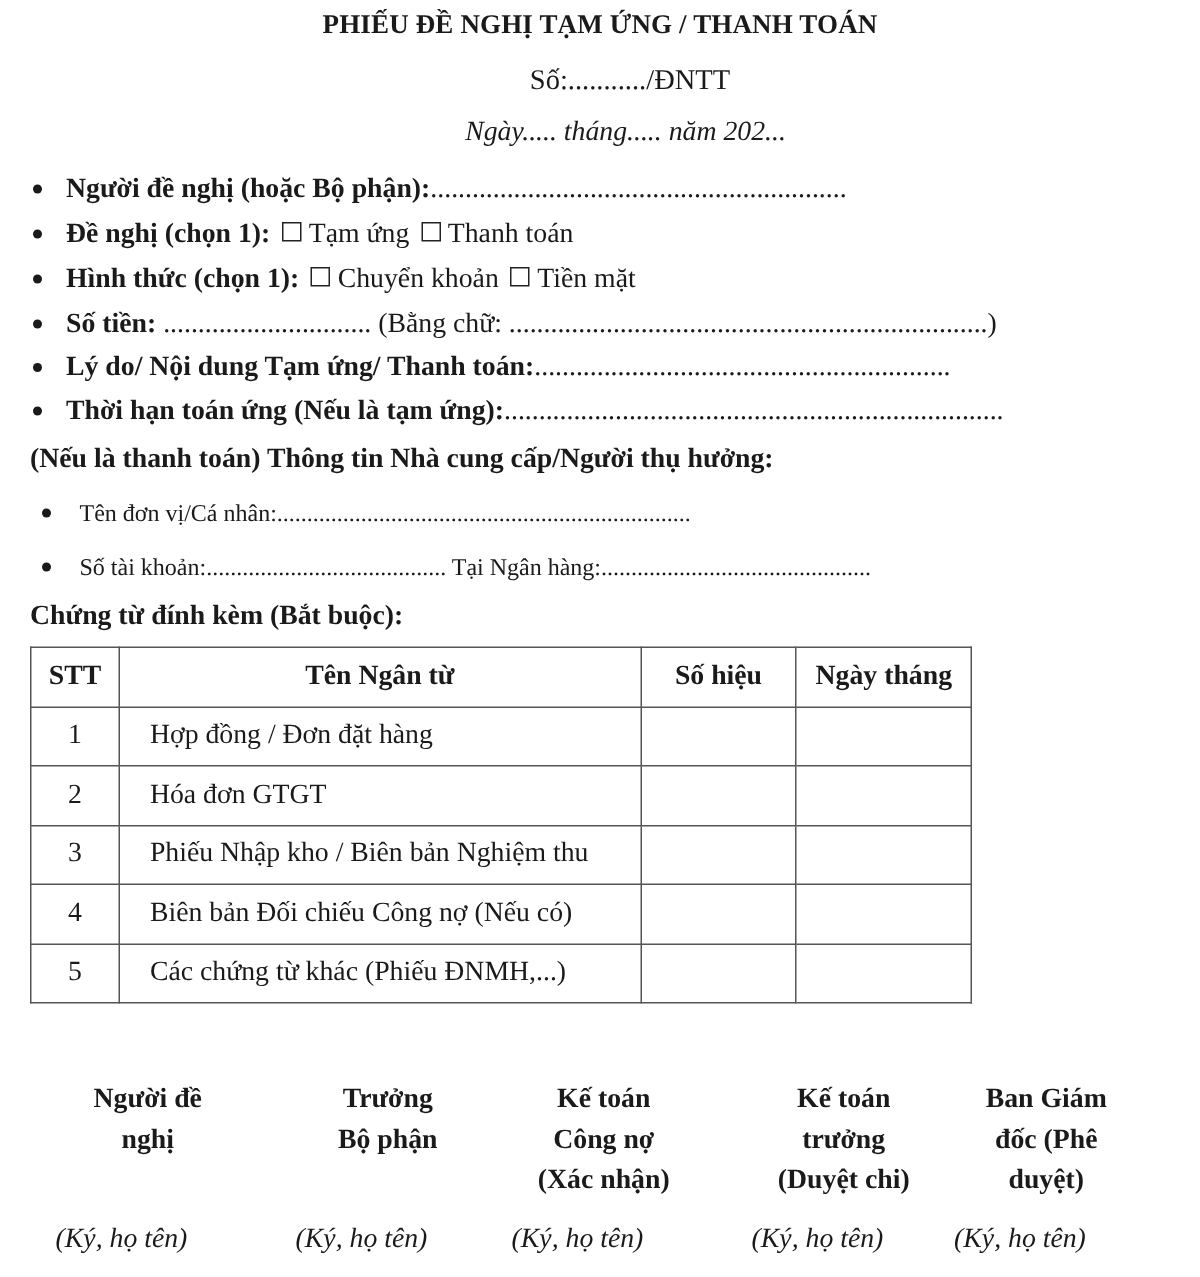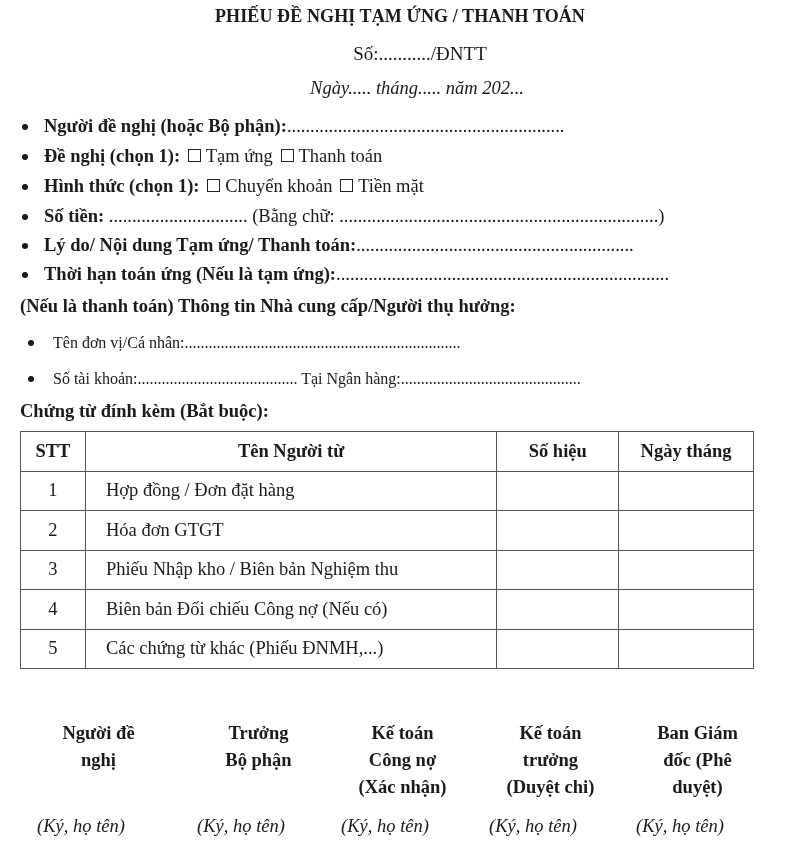--- a/index.html
+++ b/index.html
@@ -27,21 +27,21 @@
     vertical-align: baseline; margin: 0 5px 0 3px; position: relative; top: 0px;
   }
   .sub-bullet { left: 28px; font-size: 16px; height: 26px; line-height: 26px; }
   .sub-bullet .dot {
     display: inline-block; width: 6px; height: 6px; border-radius: 50%;
     background: #1a1a1a; vertical-align: middle; margin-right: 19px; position: relative; top: -1px;
   }
   .section-head { left: 20px; font-size: 18.5px; font-weight: bold; }
 
   table.docs {
-    position: absolute; left: 20px; top: 431px; width: 734px;
+    position: absolute; left: 20px; top: 431px; width: 628px;
     border-collapse: collapse; font-size: 18.5px;
   }
   table.docs th, table.docs td {
     border: 1.6px solid #555; height: 38.5px; padding: 0; vertical-align: middle;
   }
   table.docs th { font-weight: bold; text-align: center; }
   table.docs td.stt { text-align: center; }
   table.docs td.name { padding-left: 20px; text-align: left; }
 
   .sig-col {
@@ -100,21 +100,21 @@
 <table class="docs">
   <colgroup>
     <col style="width:65px">
       <col style="width:412px">
       <col style="width:122px">
       <col style="width:135px">
   </colgroup>
   <thead>
     <tr>
       <th>STT</th>
-      <th>Tên Người từ</th>
+      <th>Tên Ngân từ</th>
       <th>Số hiệu</th>
       <th>Ngày tháng</th>
     </tr>
   </thead>
   <tbody>
     <tr>
       <td class="stt">1</td>
       <td class="name">Hợp đồng / Đơn đặt hàng</td>
       <td></td>
       <td></td>
@@ -151,20 +151,20 @@
   <div class="hint">(Ký, họ tên)</div>
 </div>
 <div class="sig-col" style="left:182px; width:118px;">
   <div class="role">Trưởng Bộ phận</div>
   <div class="hint">(Ký, họ tên)</div>
 </div>
 <div class="sig-col" style="left:318px; width:134px;">
   <div class="role">Kế toán Công nợ (Xác nhận)</div>
   <div class="hint">(Ký, họ tên)</div>
 </div>
-<div class="sig-col" style="left:468px; width:130px;text-align:center;">
+<div class="sig-col" style="left:480px; width:130px;text-align:center;">
   <div class="role">Kế toán trưởng (Duyệt chi)</div>
   <div class="hint">(Ký, họ tên)</div>
 </div>
 <div class="sig-col" style="left:612px; width:136px;">
   <div class="role">Ban Giám đốc (Phê duyệt)</div>
   <div class="hint">(Ký, họ tên)</div>
 </div>
 
 </body></html>

